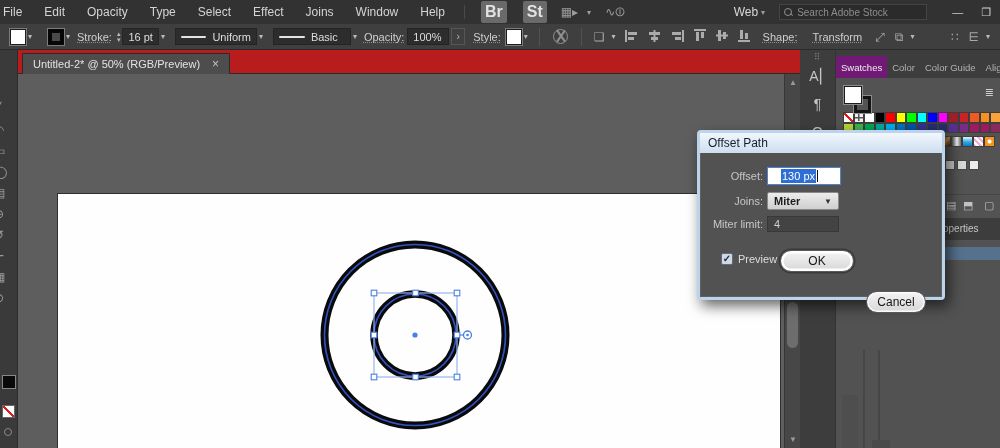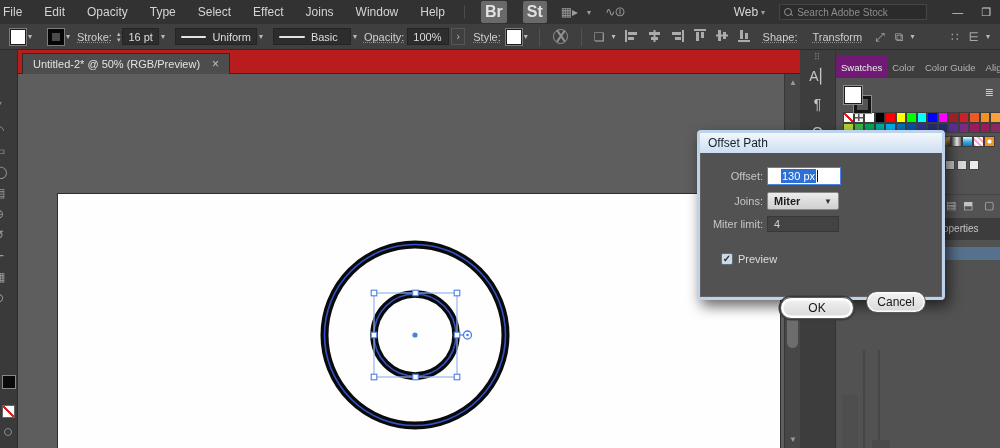--- a/index.html
+++ b/index.html
@@ -107,21 +107,21 @@
   .dlg-lab { position:absolute; color:#c6c6c6; font-size:11px; text-align:right; }
   .offset-input { position:absolute; left:66px; top:14px; width:74px; height:18px; background:#fff; border:1px solid #4a84d8; display:flex; align-items:center; padding-left:13px; }
   .offset-sel { background:#2e6fd6; color:#fff; font-size:11px; padding:1px 1px; }
   .caret { width:1px; height:12px; background:#111; margin-left:0.5px; }
   .joins-dd { position:absolute; left:66px; top:39px; width:72px; height:18px; background:linear-gradient(#ececec,#cwhite 0,#cfcfcf); background:linear-gradient(#ececec,#cfcfcf); border:1px solid #8a8a8a; border-radius:2px; color:#1c1c1c; font-size:11px; font-weight:bold; display:flex; align-items:center; padding:0 6px; }
   .joins-dd .jdd { margin-left:auto; color:#333; font-size:8px; }
   .miter-input { position:absolute; left:66px; top:63px; width:72px; height:16px; background:#434343; border:1px solid #383838; color:#cfcfcf; font-size:11px; display:flex; align-items:center; padding-left:6px; }
   .chk { position:absolute; left:20px; top:100px; width:12px; height:12px; background:#cfd9e4; border:1px solid #5f6c79; border-radius:2px; color:#1d2935; font-size:10px; line-height:10px; text-align:center; font-weight:bold; }
   .chk-lab { position:absolute; left:37px; top:100px; color:#dedede; font-size:11px; }
   .dlg-btn { position:absolute; top:97px; height:22px; border-radius:11px; background:linear-gradient(#f4f4f4,#d7d7d7); border:1px solid #5a5a5a; color:#161616; font-size:12px; display:flex; align-items:center; justify-content:center; }
-  .btn-ok { left:79px; width:74px; box-shadow:inset 0 0 0 2.5px #ffffff, 0 0 0 1.5px #3a3a3a;margin-top:47px; }
+  .btn-ok { left:79px; width:74px; box-shadow:inset 0 0 0 2.5px #ffffff, 0 0 0 1.5px #3a3a3a; }
   .btn-cancel { left:165px; width:60px; box-shadow:inset 0 0 0 1.5px #fbfbfb;margin-top:41px; }
 </style>
 </head>
 <body>
 
 <div id="app">
 
   <div class="menubar">
     <div class="menu-items">
         <span>File</span>

